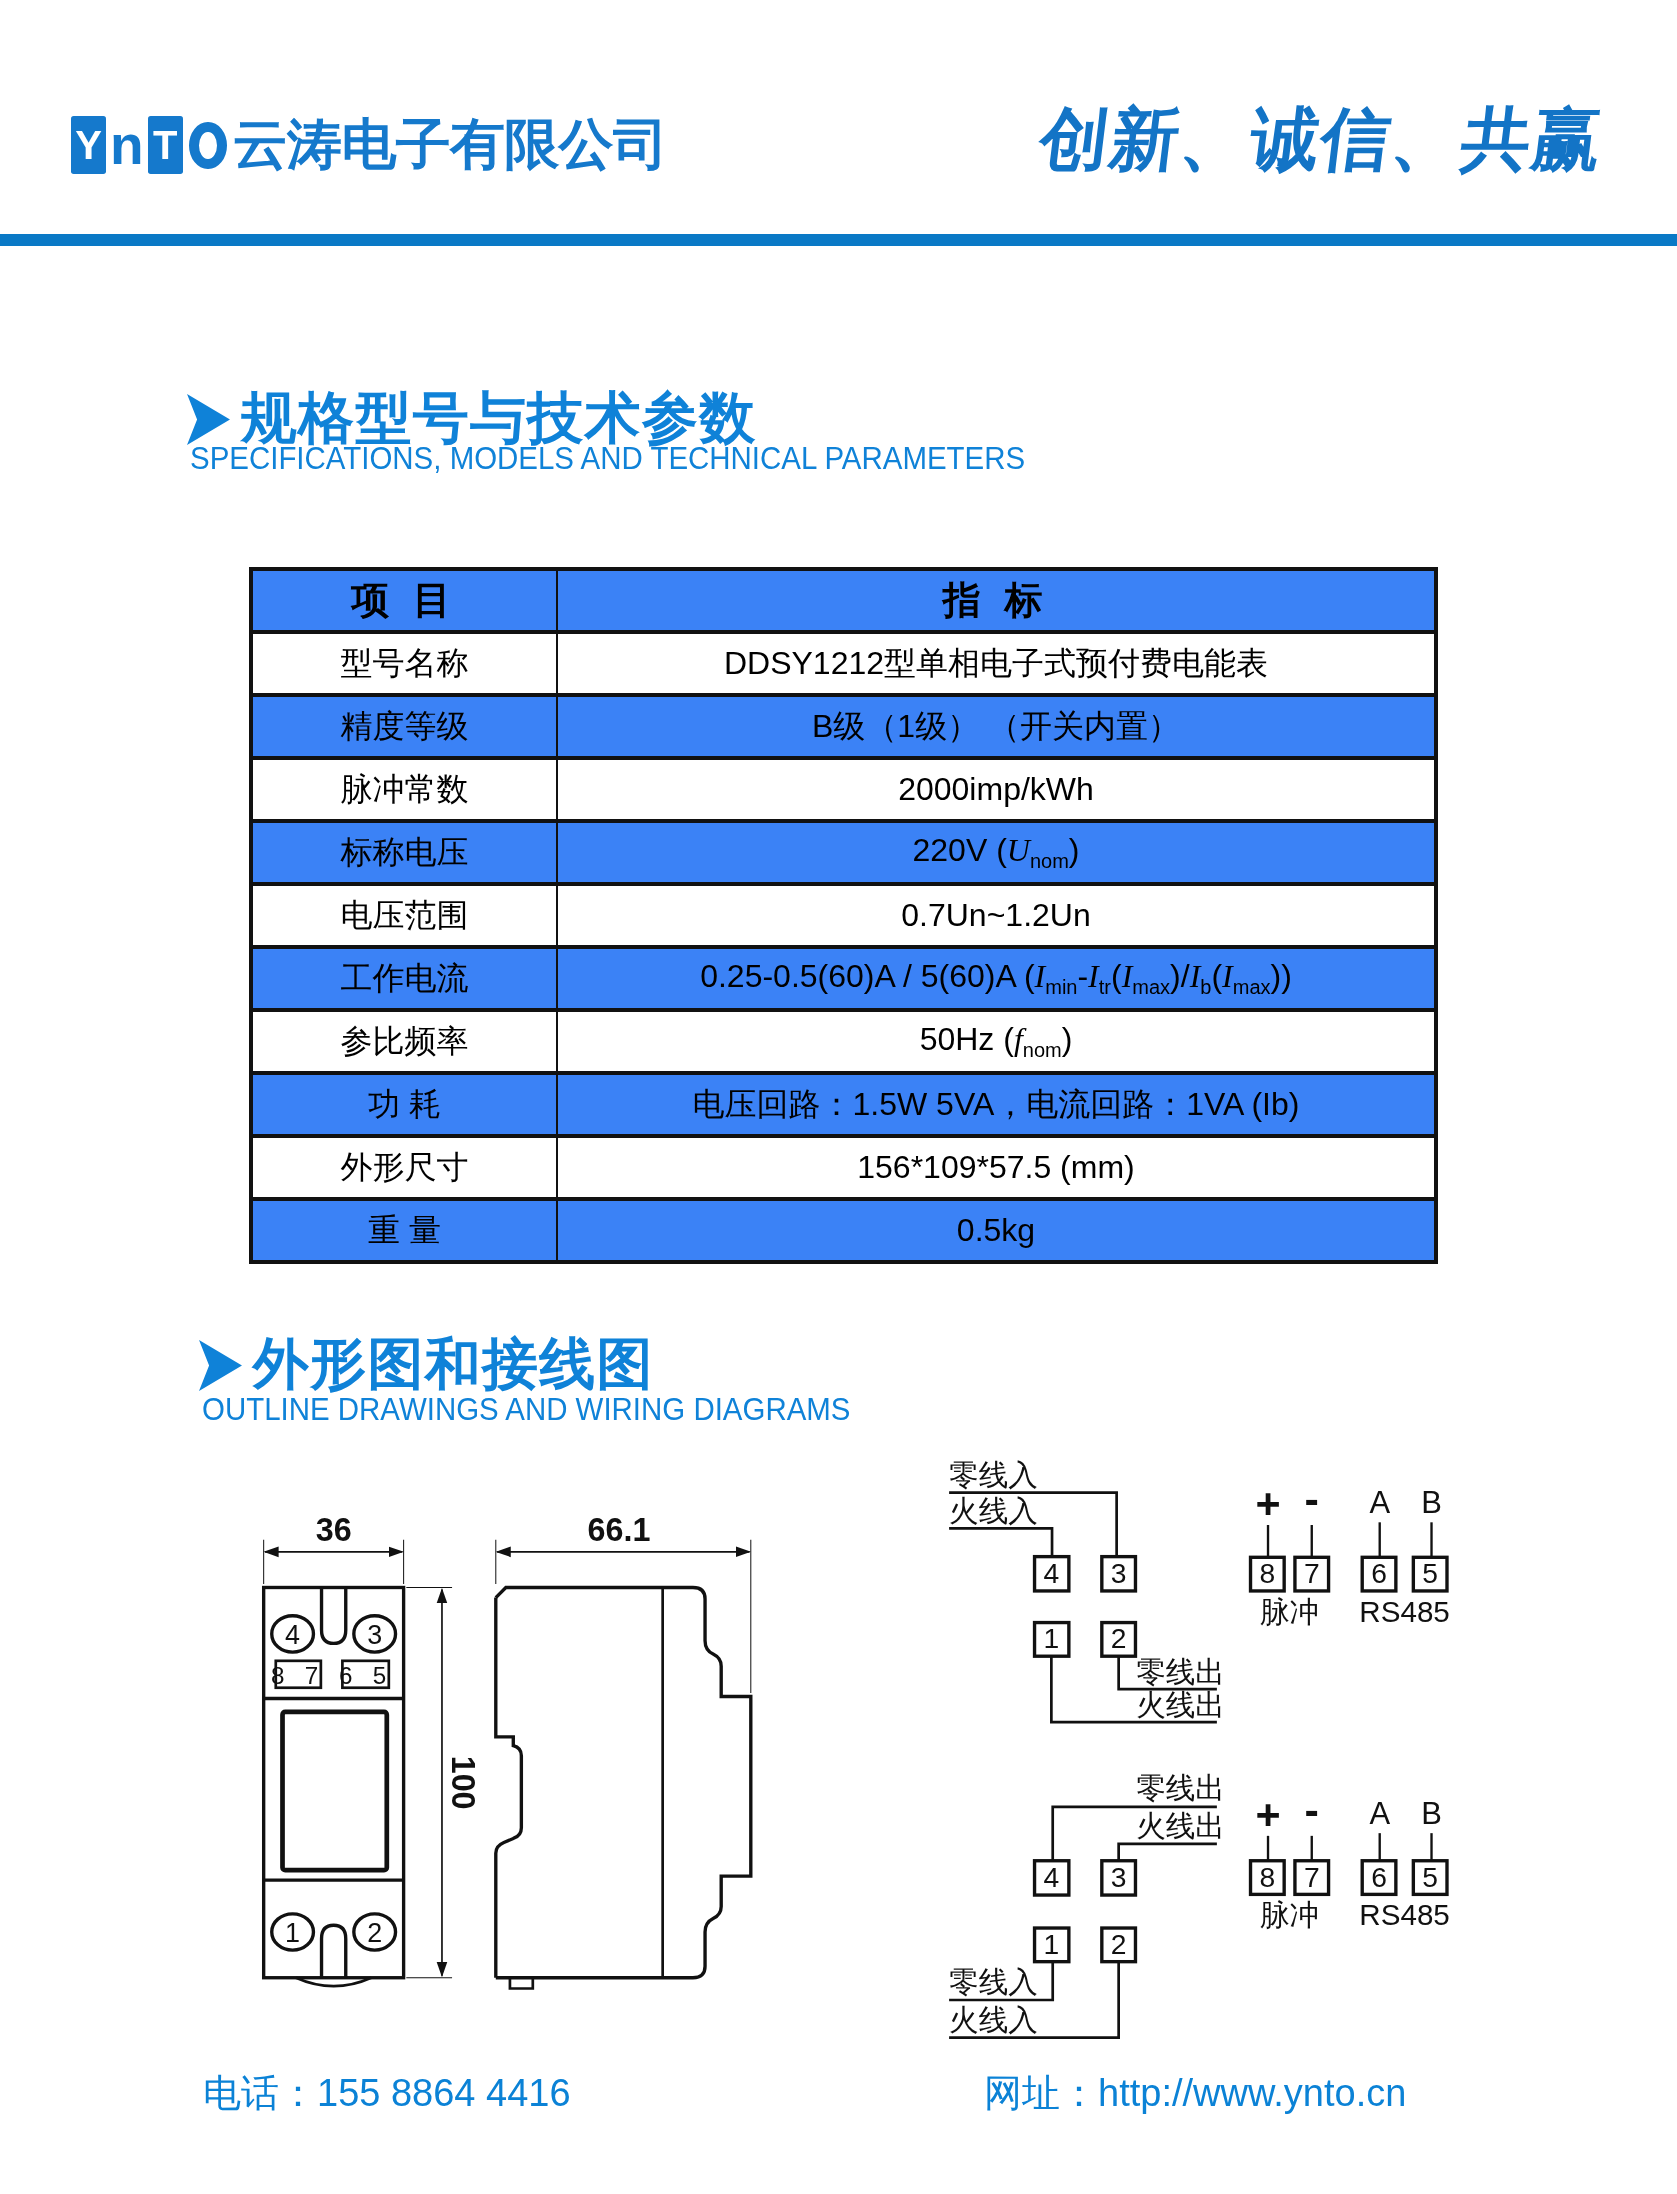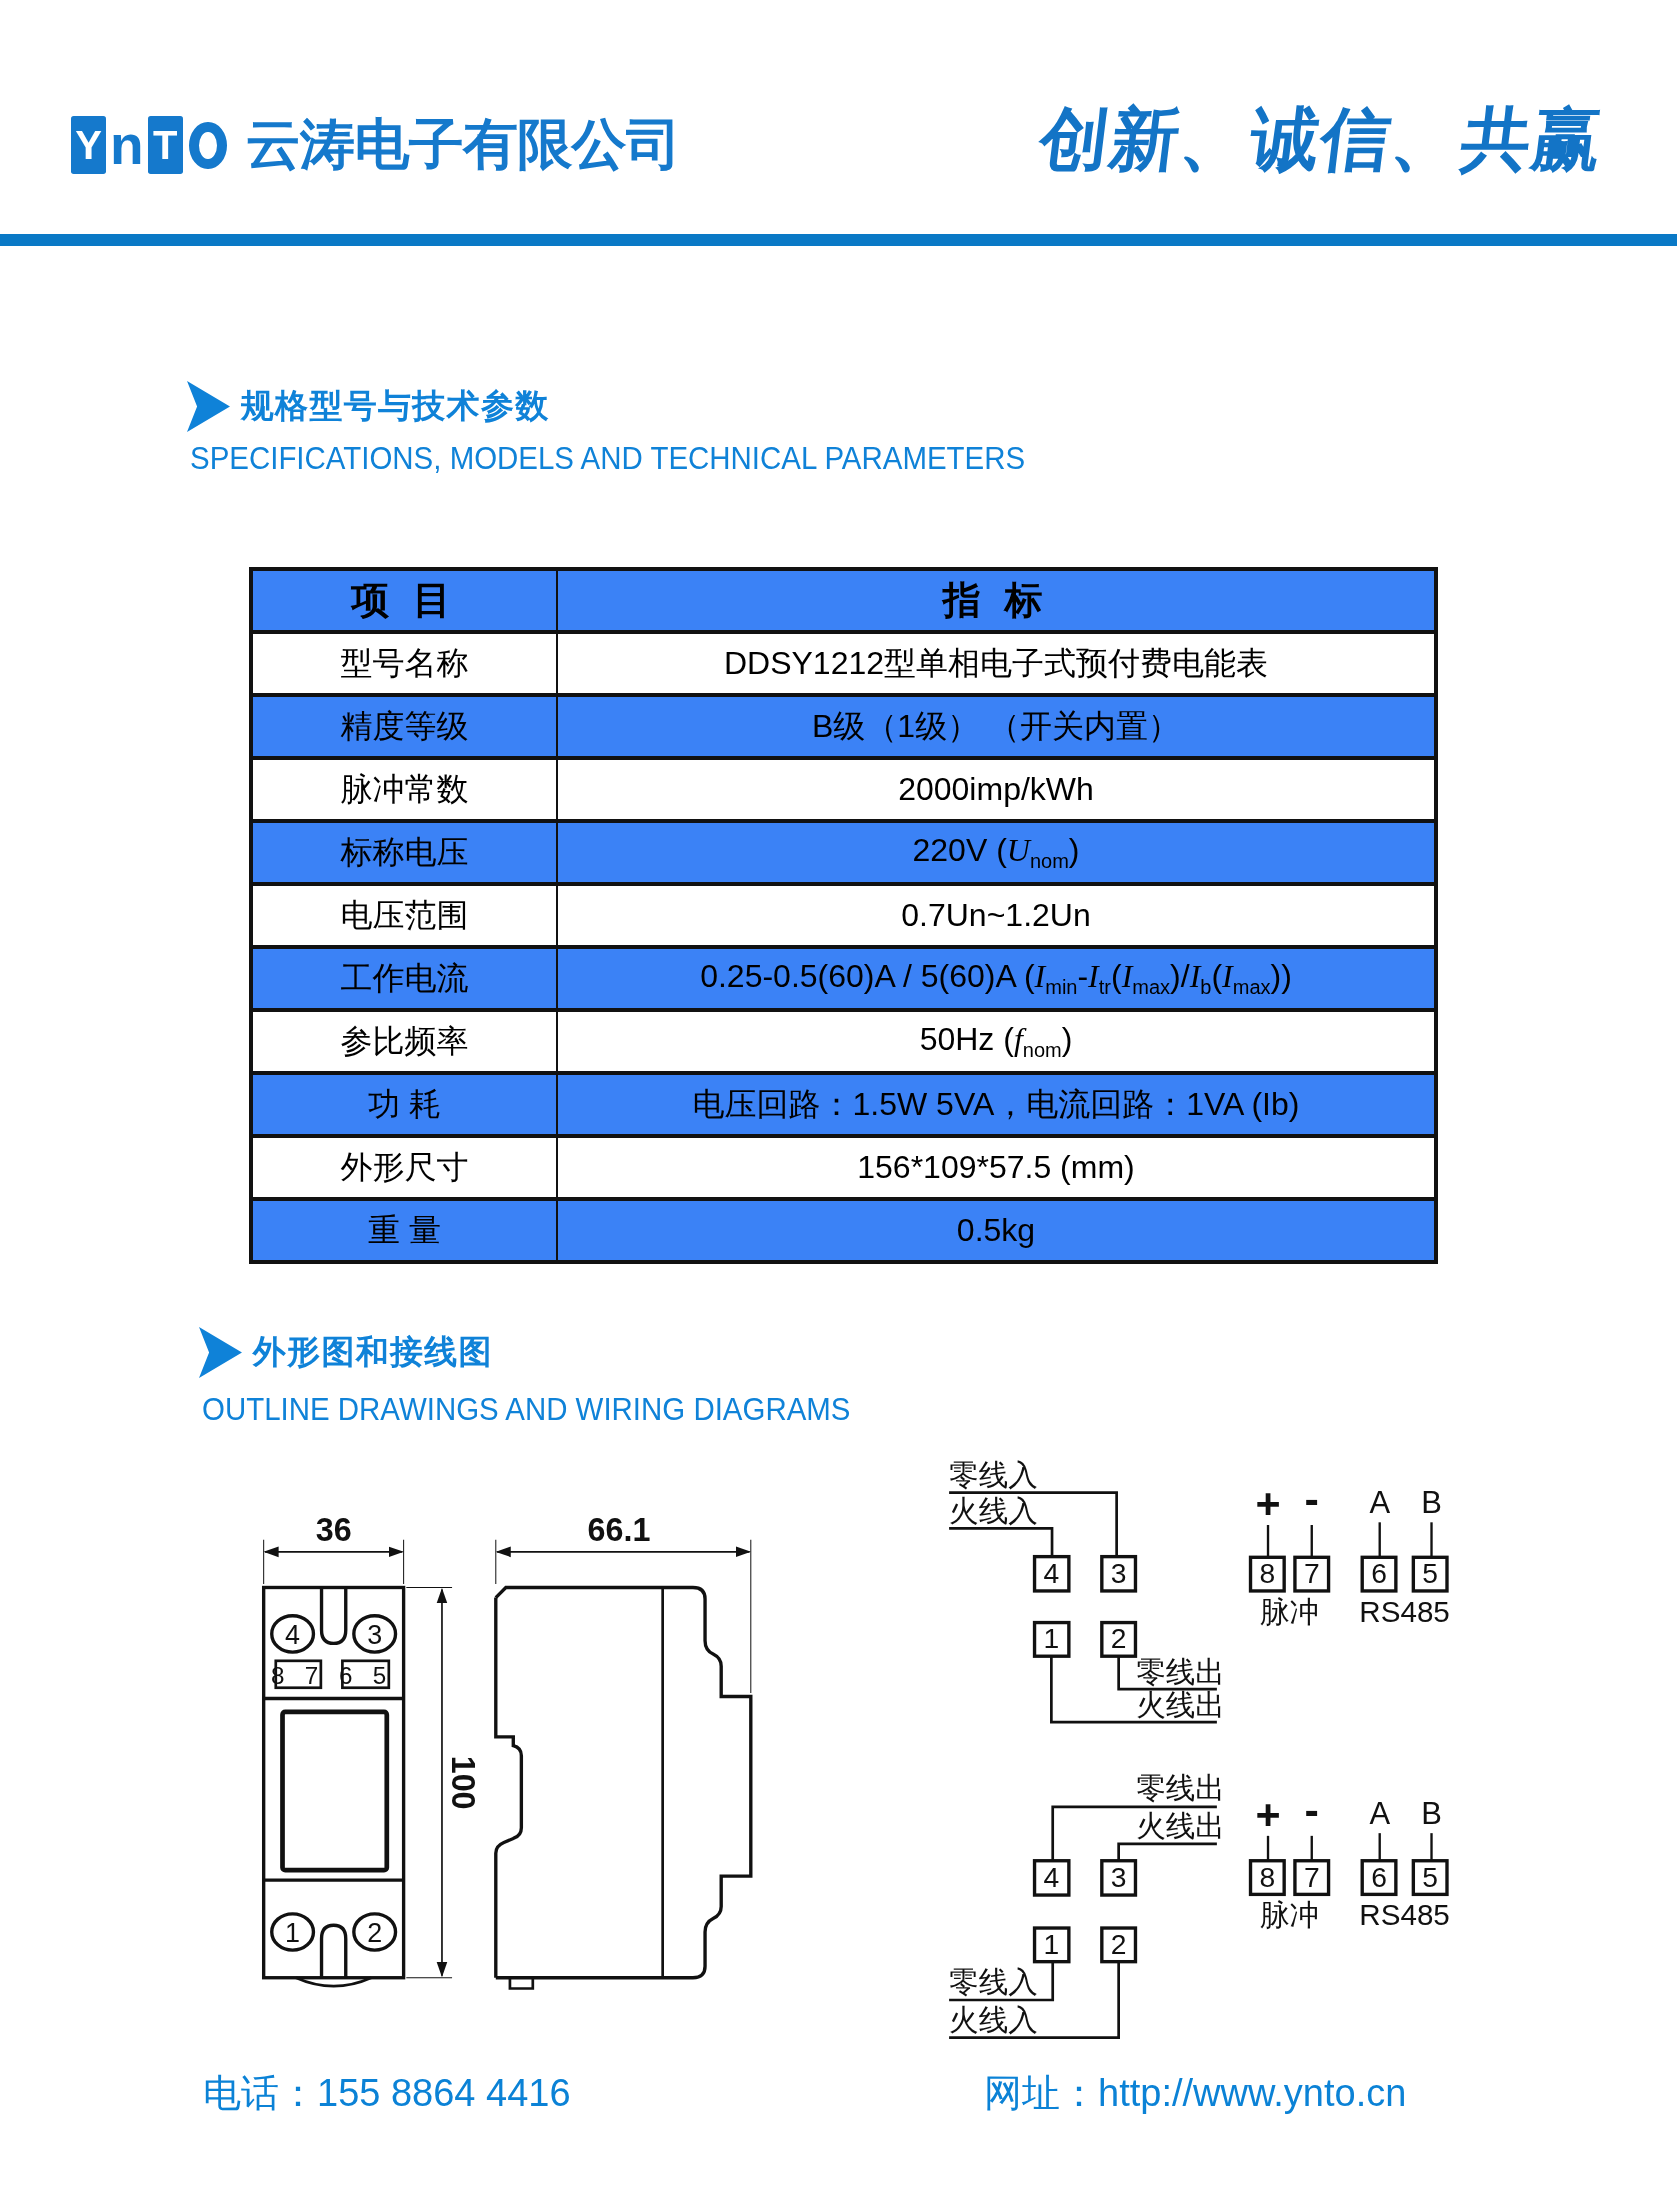--- a/index.html
+++ b/index.html
@@ -8,29 +8,29 @@
     font-family:"Liberation Sans","DejaVu Sans",sans-serif;color:#000;
     margin:0 auto;
   }
   
   .logo{position:absolute;left:71px;top:108px;display:flex;align-items:center;}
   .logo .lbox{display:inline-block;width:35px;height:58px;background:#1579cc;color:#fff;
     font-weight:bold;font-size:40px;line-height:58px;text-align:center;border-radius:2.7px;}
   .logo .lchar{color:#1579cc;font-weight:bold;font-size:55px;line-height:58px;margin:0 4px;}
   .logo .oring{display:inline-block;width:17.5px;height:27px;border:10px solid #1579cc;
     border-radius:50%;margin-left:6.7px;}
-  .logo .company{color:#1579cc;font-weight:bold;font-size:55px;letter-spacing:-0.7px;margin-left:19px;}
+  .logo .company{color:#1579cc;font-weight:bold;font-size:55px;letter-spacing:-0.7px;margin-left:6px;}
   .slogan{position:absolute;left:1040px;top:94px;width:579px;color:#1374c6;
     font-family:"DejaVu Serif","Liberation Serif",serif;font-weight:bold;font-size:69px;
     transform:skewX(-7deg);letter-spacing:1.3px;white-space:nowrap;}
   .divider{position:absolute;left:0;top:234px;width:1677px;height:12px;background:#0a79c6;}
   
   .sec{position:absolute;display:flex;align-items:center;gap:10.8px;}
   .sec-arrow{flex:0 0 auto;}
-  .sec-title{color:#0f82d8;font-weight:bold;font-size:33px;letter-spacing:1.3px;white-space:nowrap;}
+  .sec-title{color:#0f82d8;font-weight:bold;font-size:56px;letter-spacing:1.3px;white-space:nowrap;}
   .sec-sub{position:absolute;color:#0f82d8;font-size:31px;letter-spacing:0px;white-space:nowrap;
     transform:scaleX(.95);transform-origin:left center;}
   .sec1{left:187px;top:381px;}  .sec1sub{left:190px;top:441px;}
   .sec2{left:199px;top:1327px;} .sec2sub{left:202px;top:1392px;}
   
   .spec{position:absolute;left:249px;top:567px;border-collapse:collapse;table-layout:fixed;
     width:1189px;border:4.7px solid #111;}
   .spec td,.spec th{border:2px solid #111;border-top-width:4px;border-bottom-width:4px;
     height:59px;text-align:center;vertical-align:middle;padding:0;}
   .spec th{font-size:38px;font-weight:bold;letter-spacing:6.7px;}

